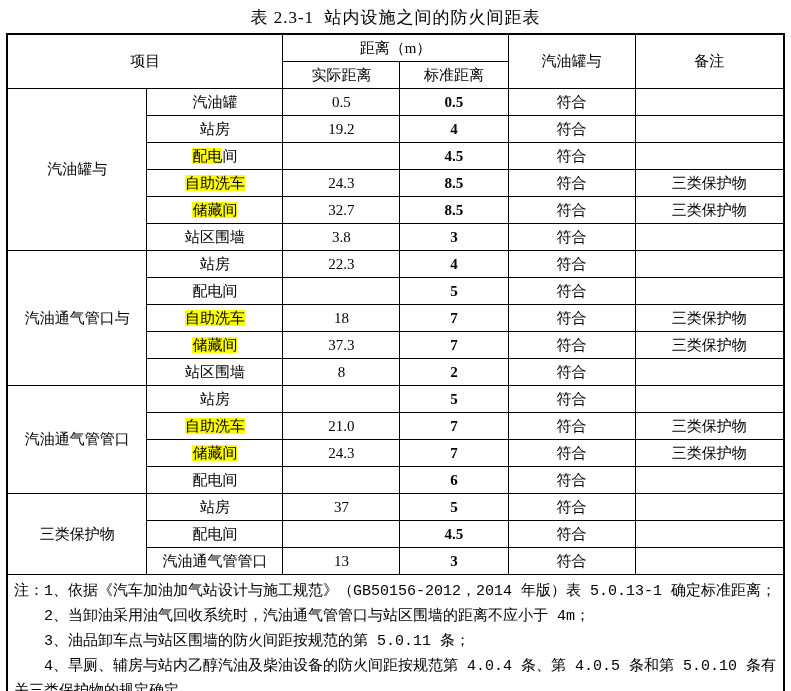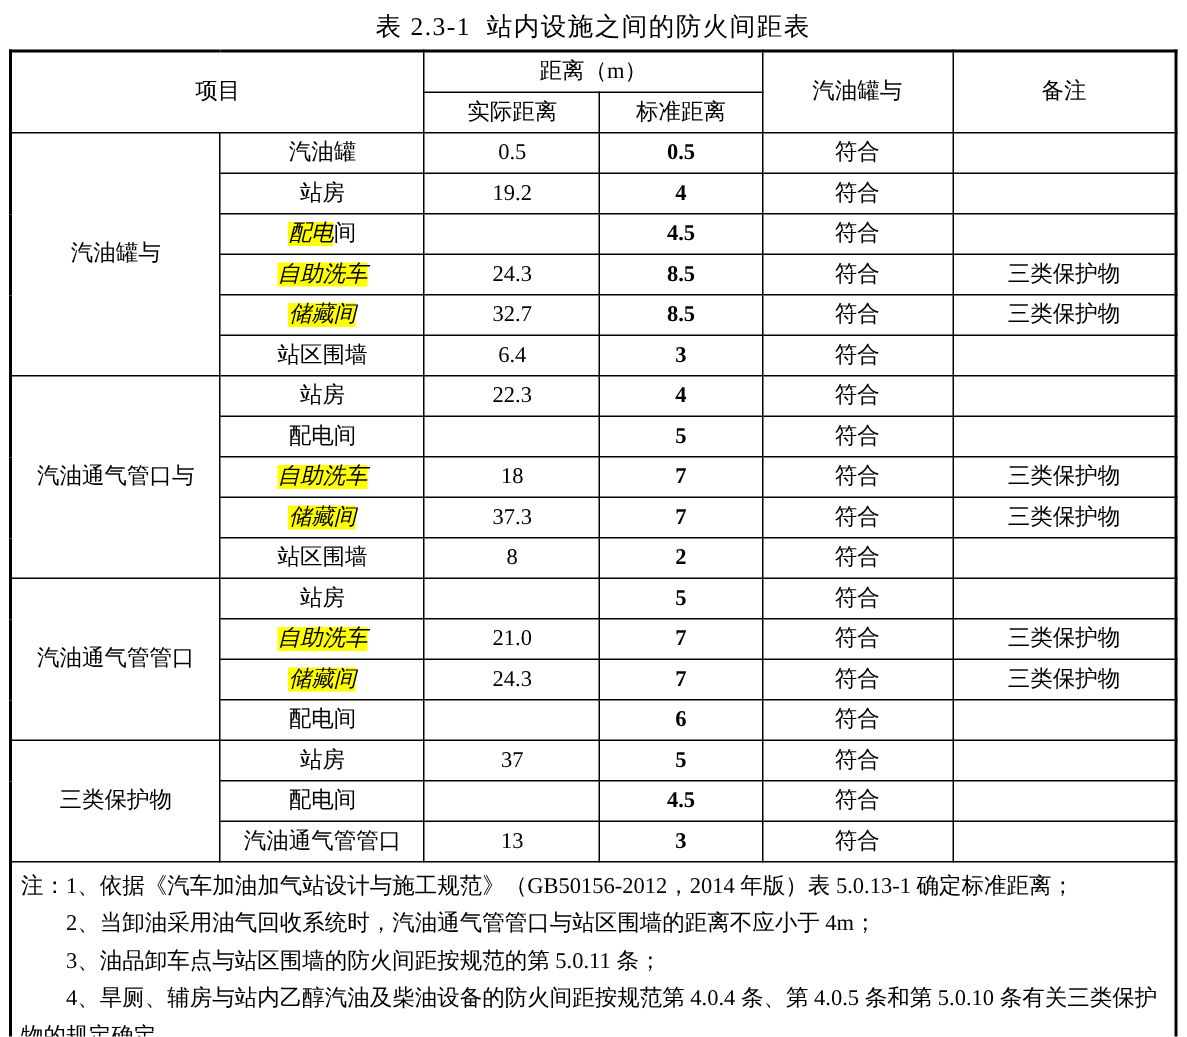--- a/index.html
+++ b/index.html
@@ -38,30 +38,31 @@
     vertical-align: middle;
     font-weight: normal;
     font-size: 15px;
     padding: 0;
     height: 26px;
     line-height: 1.1;
     overflow: hidden;
   }
   .fire-table thead th { height: 26px; }
   .fire-table td.std { font-weight: bold; }
-  .hl { background: #ffff00; font-style: italic; }
+  .hl { background: #ffff00; }
   td.notes-cell {
     text-align: left;
     padding: 4px 6px 6px 6px;
     height: auto;
   }
   .note-line {
     margin: 0;
     font-size: 15px;
     line-height: 25px;
+    font-family: Liberation Mono, monospace;
   }
   .note-line.indented { text-indent: 2em; }
 </style>
 </head>
 <body>
 
 <div class="page">
   <div class="doc-title">表 2.3-1  站内设施之间的防火间距表</div>
 
   <table class="fire-table">
@@ -117,21 +118,21 @@
         </tr>
         <tr>
           <td><span class="hl">储藏间</span></td>
           <td>32.7</td>
           <td class="std">8.5</td>
           <td>符合</td>
           <td>三类保护物</td>
         </tr>
         <tr>
           <td><span>站区围墙</span></td>
-          <td>6.4</td>
+          <td>3.8</td>
           <td class="std">3</td>
           <td>符合</td>
           <td></td>
         </tr>
         <tr>
           <td rowspan="5">汽油通气管口与</td>
           <td><span>站房</span></td>
           <td>22.3</td>
           <td class="std">4</td>
           <td>符合</td>

